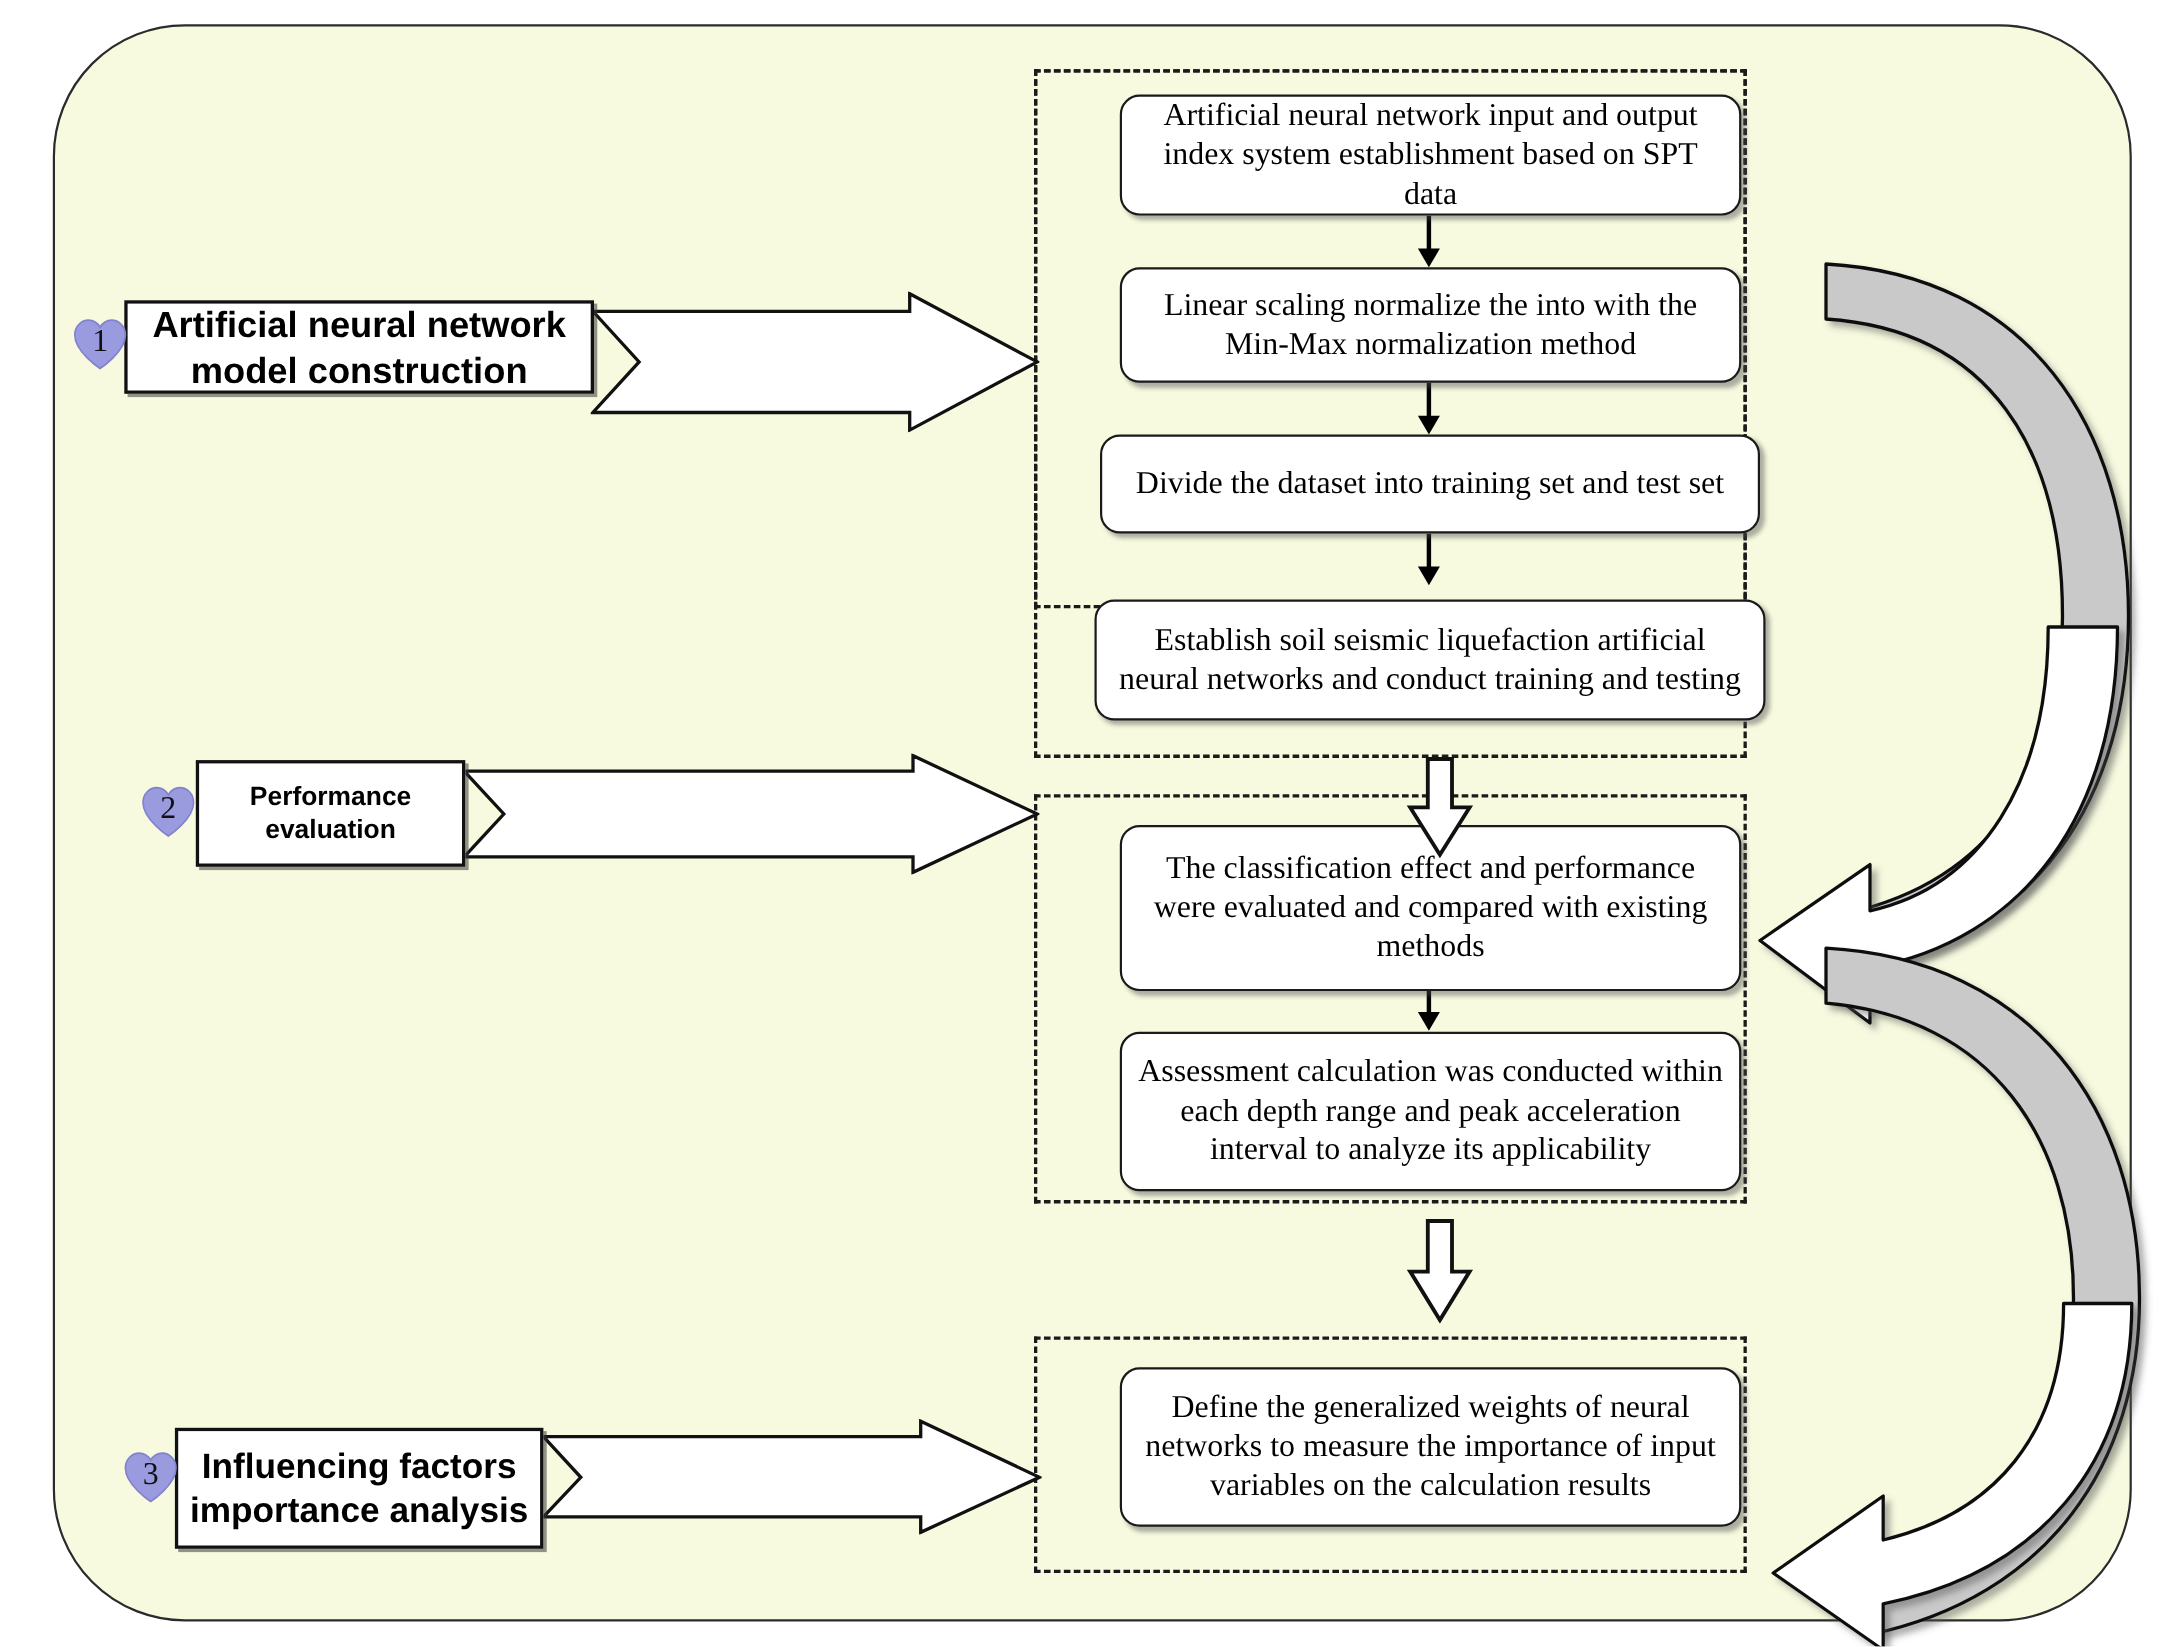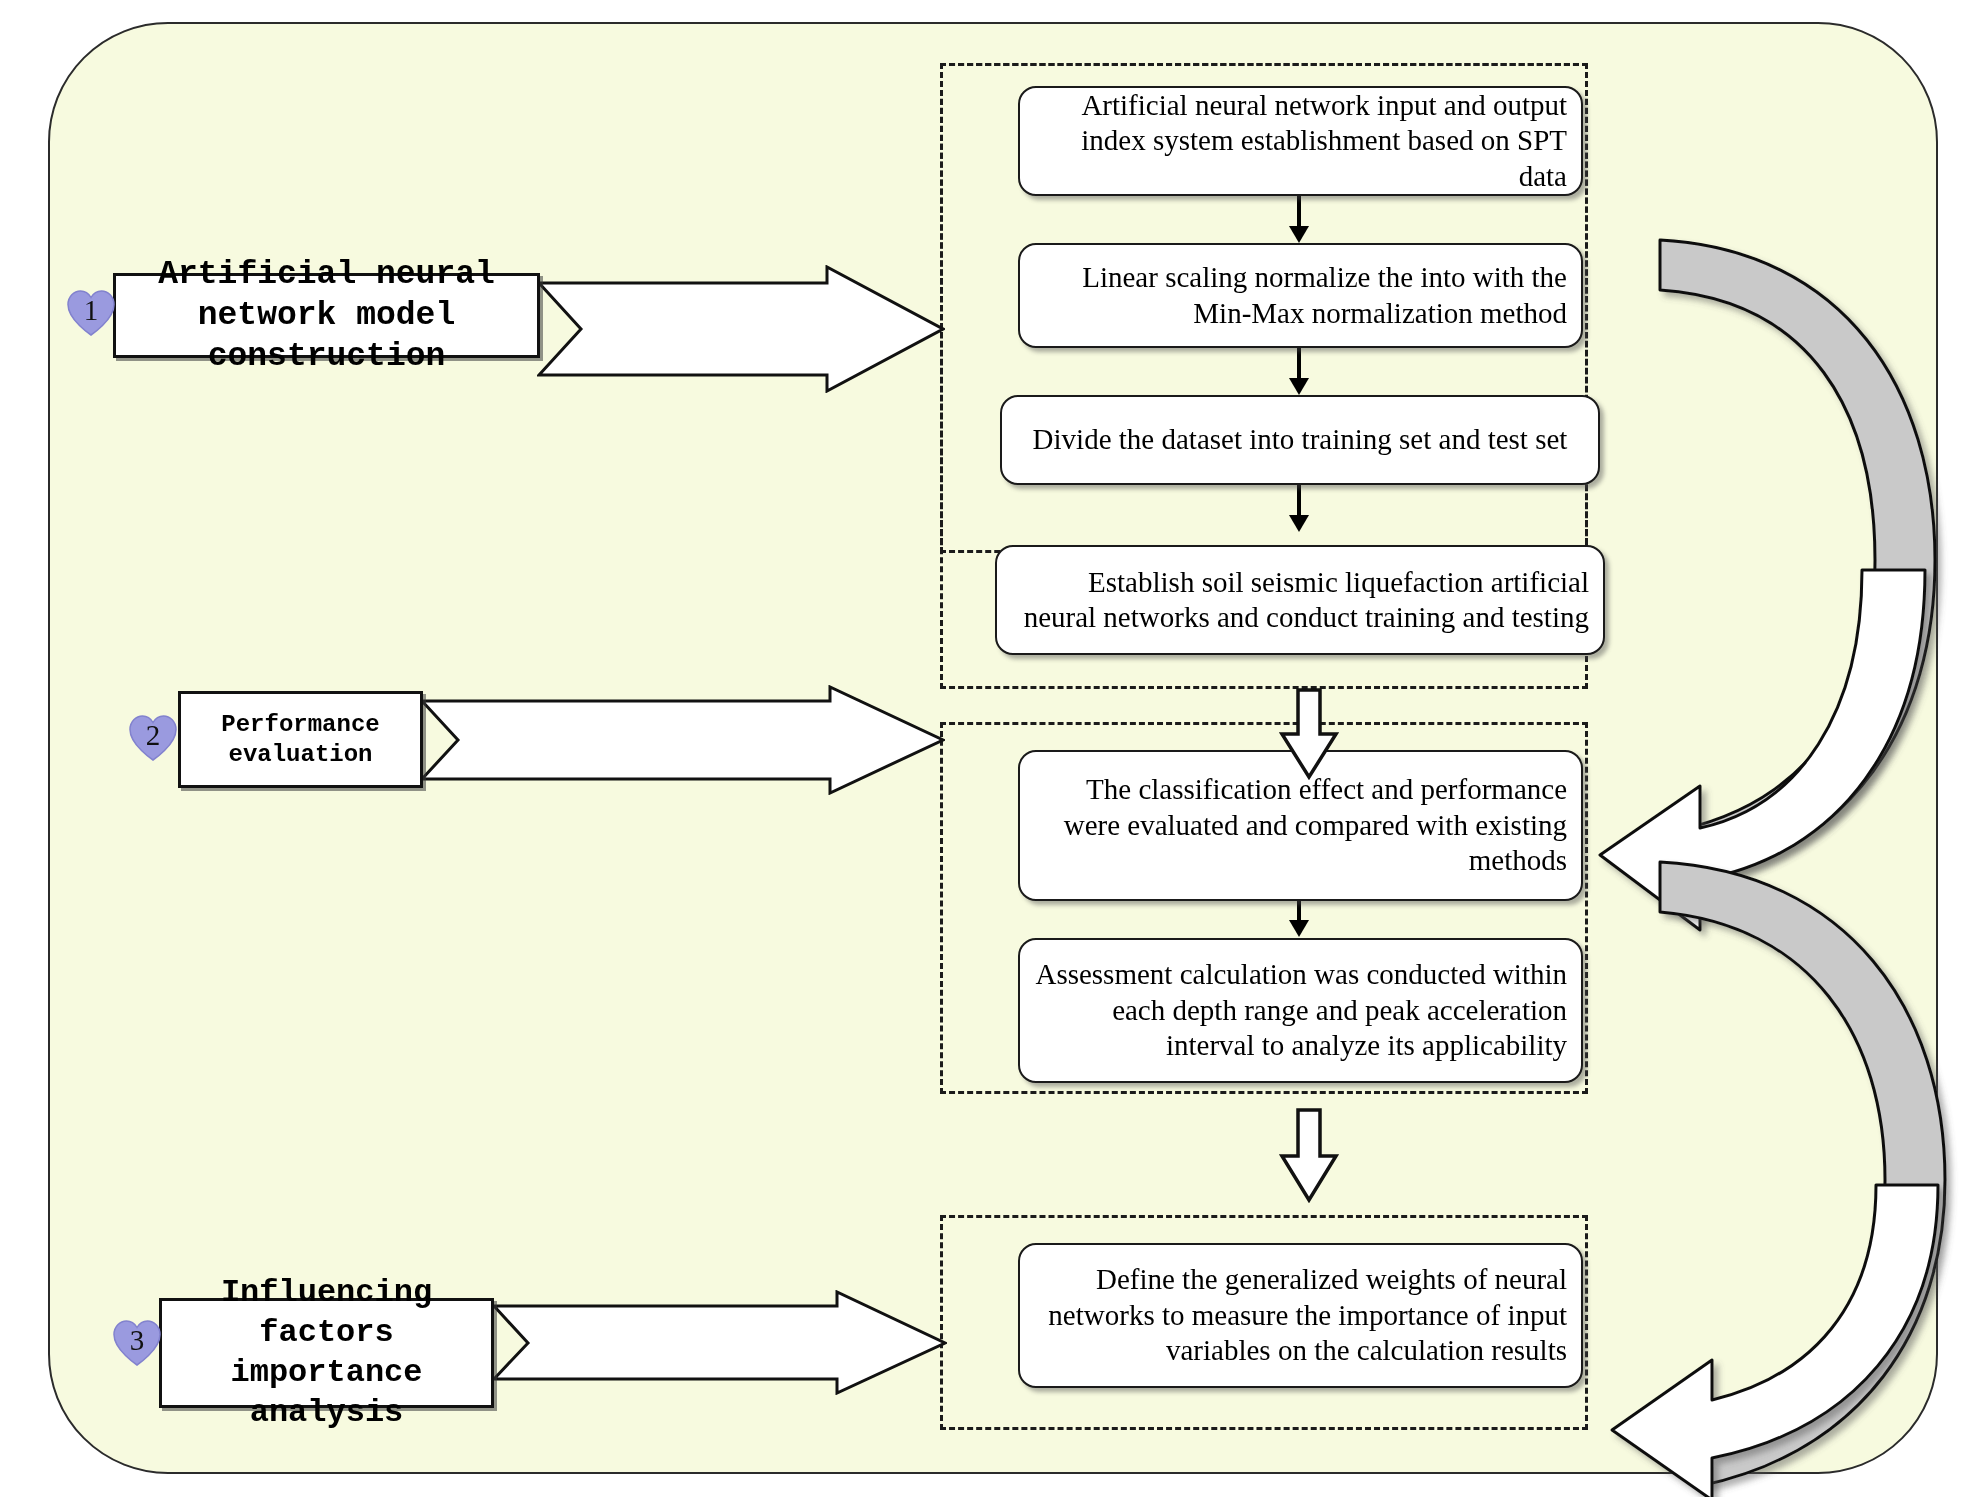--- a/index.html
+++ b/index.html
@@ -12,21 +12,21 @@
     background:#F7FADF;border:2.5px solid #2b2b2b;border-radius:120px;
     box-sizing:border-box;
   }
 
   
   .stage-box{
     position:absolute;background:#ffffff;border:3px solid #111;
     box-shadow:3px 3px 0 rgba(60,60,60,.55);
     display:flex;align-items:center;justify-content:center;
     text-align:center;font-weight:bold;line-height:1.25;
-    font-family:Liberation Mono, monospace;color:#000;
+    font-family:Liberation Sans, sans-serif;color:#000;
     box-sizing:border-box;z-index:6;
   }
   #stage-box-1{left:113px;top:273px;width:427px;height:85px;font-size:33px;padding:0 10px;}
   #stage-box-2{left:178px;top:691px;width:245px;height:97px;font-size:24px;}
   #stage-box-3{left:159px;top:1298px;width:335px;height:110px;font-size:32px;padding:0 8px;}
 
   
   .heart-marker{position:absolute;width:50px;height:50px;z-index:7;}
   .heart-marker svg{display:block;width:50px;height:50px;}
   .heart-num{
@@ -50,21 +50,21 @@
   .dashed-group{
     position:absolute;border:3px dashed #1b1b1b;background:transparent;
     box-sizing:border-box;z-index:2;
   }
   #group-1{left:940px;top:63px;width:648px;height:490px;}
 
   
   .step-box{
     position:absolute;background:#ffffff;border:2.5px solid #1a1a1a;
     border-radius:18px;box-shadow:4px 4px 4px rgba(80,80,80,.45);
-    display:flex;align-items:center;justify-content:center;text-align:right;
+    display:flex;align-items:center;justify-content:center;text-align:center;
     font-family:"Liberation Serif", serif;font-size:29px;line-height:1.22;
     color:#000;box-sizing:border-box;padding:4px 14px;z-index:4;
   }
 
   
   .connector{position:absolute;z-index:3;}
   .connector svg{display:block;}
 
   
   .fat-down{position:absolute;z-index:5;}

